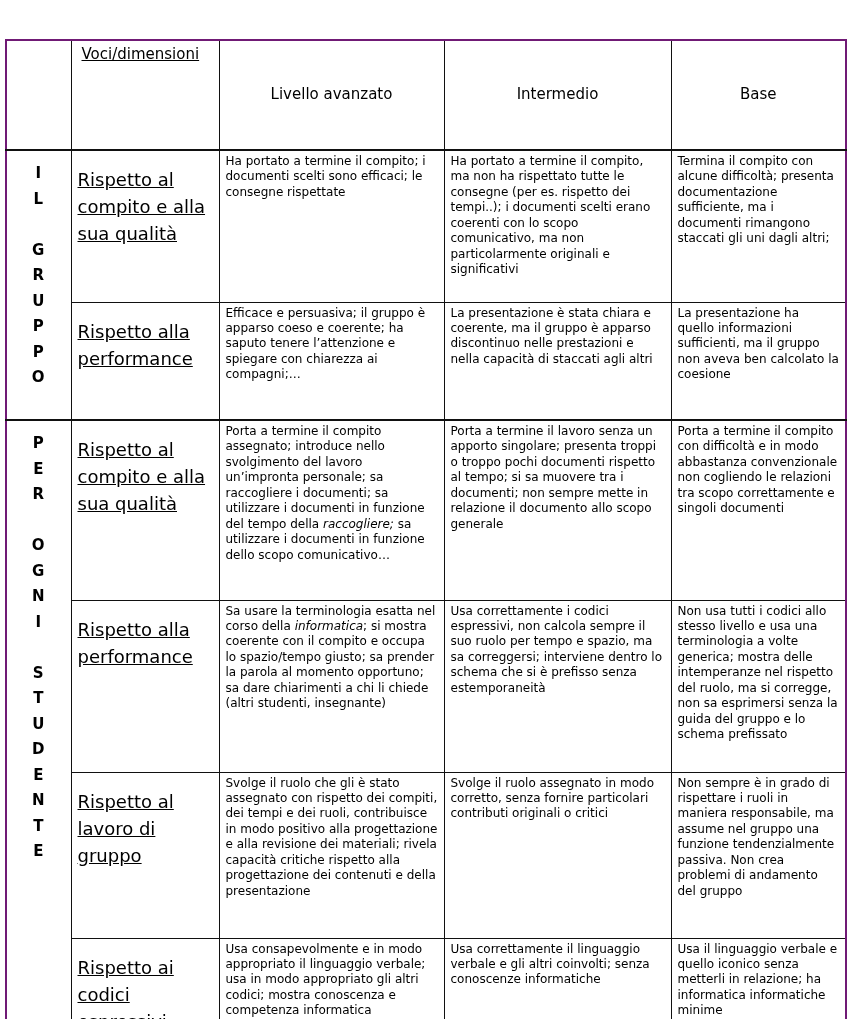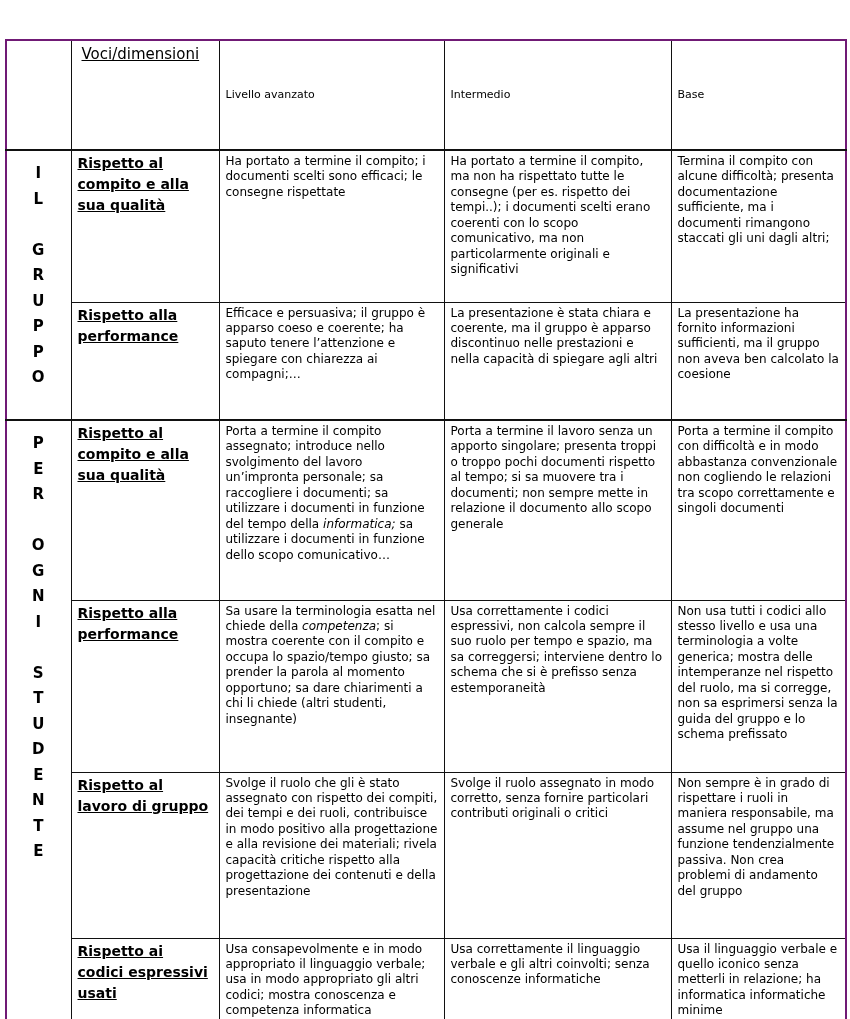--- a/index.html
+++ b/index.html
@@ -36,39 +36,39 @@
   
   tr.header-row td { border-bottom: 2px solid #111111; }
   td.corner-cell { }
   td.voci-cell {
     font-size: 15px;
     padding-top: 4px;
     padding-left: 10px;
   }
   td.voci-cell .u { text-decoration: underline; }
   td.level-cell {
-    font-size: 11px;
+    font-size: 15px;
+    text-align: center;
     vertical-align: middle;
   }
   
   td.vertical-cell {
     font-weight: bold;
     font-size: 15px;
     text-align: center;
     padding-top: 10px;
     line-height: 25.5px;
     white-space: pre-line;
     letter-spacing: 1px;
   }
   
   td.label-cell {
-    font-size: 14px;
+    font-size: 18px;
     line-height: 1.5;
-    padding-top: 2px;
-    font-weight: bold;
+    padding-top: 15px;
   }
   td.label-cell .u { text-decoration: underline; }
   
   tr.section-start td { border-top: 2px solid #111111; }
   em { font-style: italic; }
 </style>
 </head>
 <body>
 
 <div class="page">
@@ -108,22 +108,22 @@
       <td>Ha  portato a termine il compito; i documenti scelti sono efficaci; le consegne rispettate</td>
       <td>Ha portato a termine il compito, ma non ha rispettato tutte le consegne (per es. rispetto dei tempi..); i documenti scelti erano coerenti con lo scopo comunicativo, ma non particolarmente originali e significativi</td>
       <td>Termina il compito con alcune difficoltà; presenta documentazione sufficiente, ma i documenti rimangono staccati gli uni dagli altri;</td>
     </tr>
 
     <tr style="height:118px">
       <td class="label-cell">
         <span class="u">Rispetto alla performance</span>
       </td>
       <td>Efficace e persuasiva; il gruppo è apparso coeso e coerente; ha saputo tenere l’attenzione e spiegare con chiarezza ai compagni;…</td>
-      <td>La presentazione è stata chiara e coerente, ma il gruppo è apparso discontinuo nelle prestazioni e nella capacità di spiegare agli altri</td>
-      <td>La presentazione ha fornito informazioni sufficienti, ma il gruppo non aveva ben calcolato la coesione</td>
+      <td>La presentazione è stata chiara e coerente, ma il gruppo è apparso discontinuo nelle prestazioni e nella capacità di staccati agli altri</td>
+      <td>La presentazione ha quello informazioni sufficienti, ma il gruppo non aveva ben calcolato la coesione</td>
     </tr>
 
     <tr class="section-start" style="height:180px">
       <td class="vertical-cell" rowspan="4">P
 E
 R
 
 O
 G
 N
@@ -133,30 +133,30 @@
 T
 U
 D
 E
 N
 T
 E</td>
       <td class="label-cell">
         <span class="u">Rispetto al compito e alla sua qualità</span>
       </td>
-      <td><span>Porta a termine il compito assegnato; introduce nello svolgimento del lavoro un’impronta personale; sa raccogliere i documenti; sa utilizzare i  documenti in funzione del tempo della </span><em>informatica;</em><span> sa utilizzare i documenti in funzione dello scopo comunicativo…</span></td>
+      <td><span>Porta a termine il compito assegnato; introduce nello svolgimento del lavoro un’impronta personale; sa raccogliere i documenti; sa utilizzare i  documenti in funzione del tempo della </span><em>raccogliere;</em><span> sa utilizzare i documenti in funzione dello scopo comunicativo…</span></td>
       <td>Porta a termine il lavoro senza un apporto singolare; presenta troppi o troppo pochi documenti rispetto al tempo; si sa muovere tra i documenti; non sempre mette in relazione il documento allo scopo generale</td>
       <td>Porta a termine il compito con difficoltà e in modo abbastanza convenzionale non cogliendo le relazioni tra scopo correttamente e singoli documenti</td>
     </tr>
 
     <tr style="height:172px">
       <td class="label-cell">
         <span class="u">Rispetto alla performance</span>
       </td>
-      <td><span>Sa usare la terminologia esatta nel chiede della </span><em>competenza</em><span>; si mostra coerente con il compito e occupa lo spazio/tempo giusto; sa prender la parola al momento opportuno; sa dare chiarimenti a chi li chiede (altri studenti, insegnante)</span></td>
+      <td><span>Sa usare la terminologia esatta nel corso della </span><em>informatica</em><span>; si mostra coerente con il compito e occupa lo spazio/tempo giusto; sa prender la parola al momento opportuno; sa dare chiarimenti a chi li chiede (altri studenti, insegnante)</span></td>
       <td>Usa correttamente i codici espressivi, non calcola sempre il suo ruolo per tempo e spazio, ma sa correggersi; interviene dentro lo schema che si è prefisso senza estemporaneità</td>
       <td>Non usa tutti i codici allo stesso livello e usa una terminologia a volte generica; mostra delle intemperanze nel rispetto del ruolo, ma si corregge, non sa esprimersi senza la guida del gruppo e lo schema prefissato</td>
     </tr>
 
     <tr style="height:166px">
       <td class="label-cell">
         <span class="u">Rispetto al lavoro di gruppo</span>
       </td>
       <td>Svolge il ruolo che gli è stato assegnato con rispetto dei compiti, dei tempi e dei ruoli, contribuisce in modo positivo alla progettazione e alla revisione dei materiali; rivela capacità critiche rispetto alla progettazione dei contenuti e della presentazione</td>
       <td>Svolge il ruolo assegnato in modo corretto, senza fornire particolari contributi originali o critici</td>

